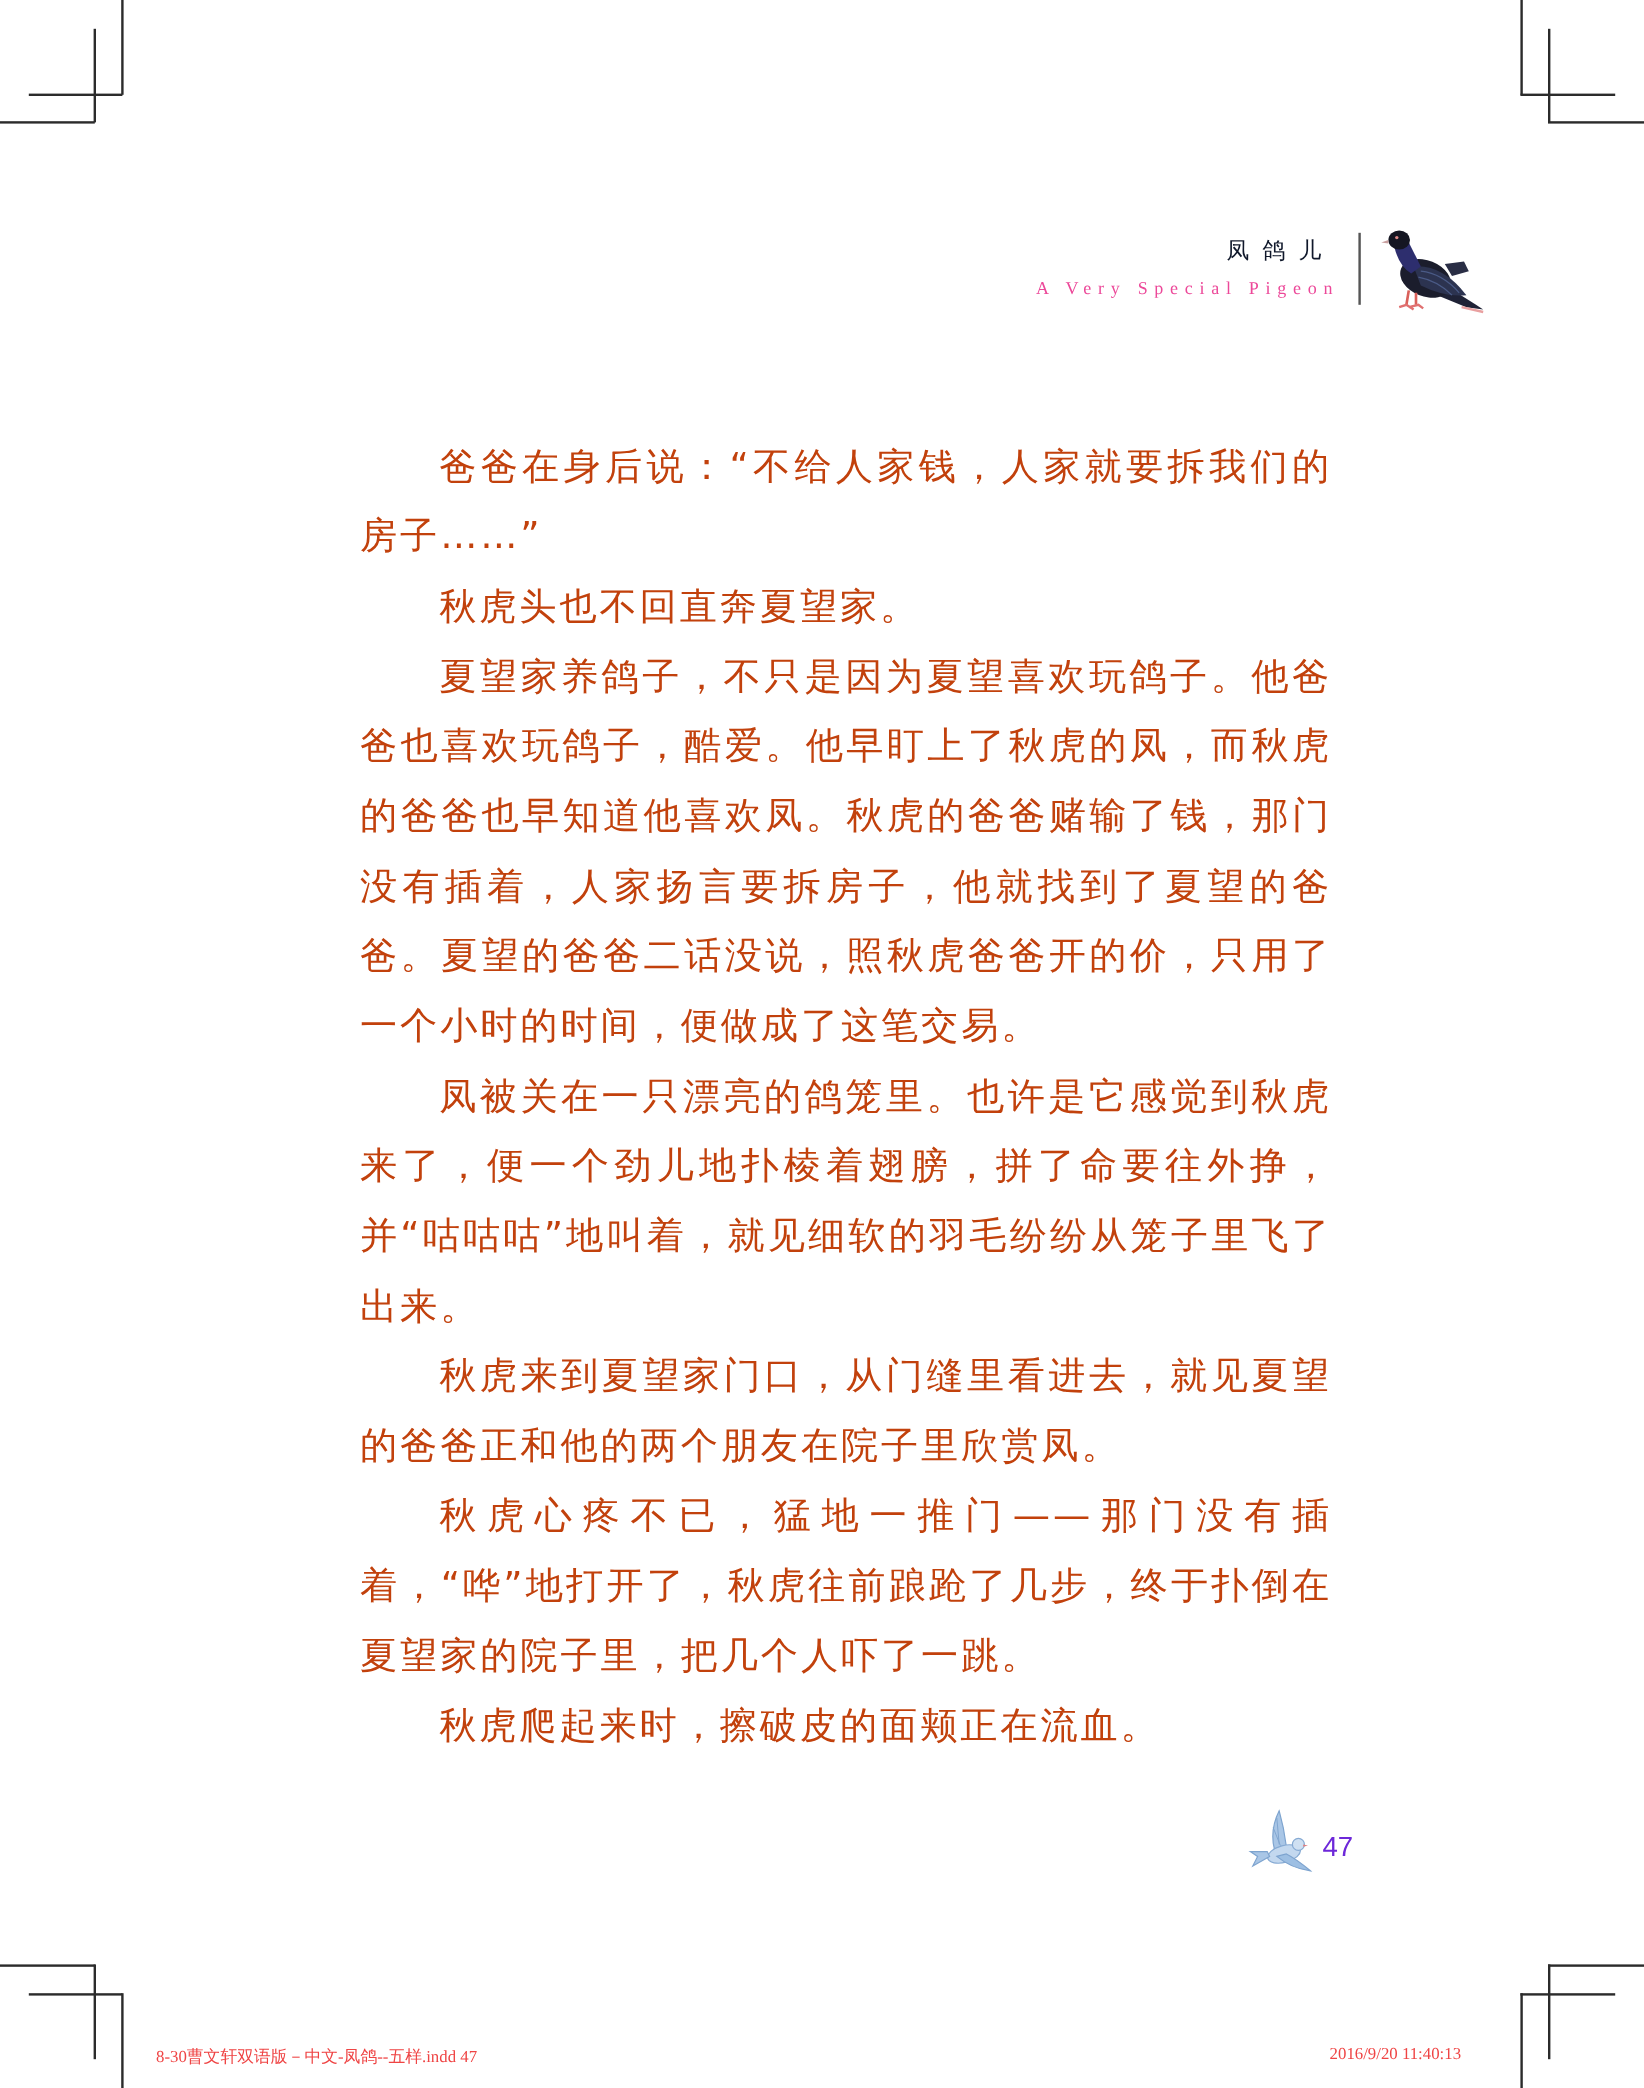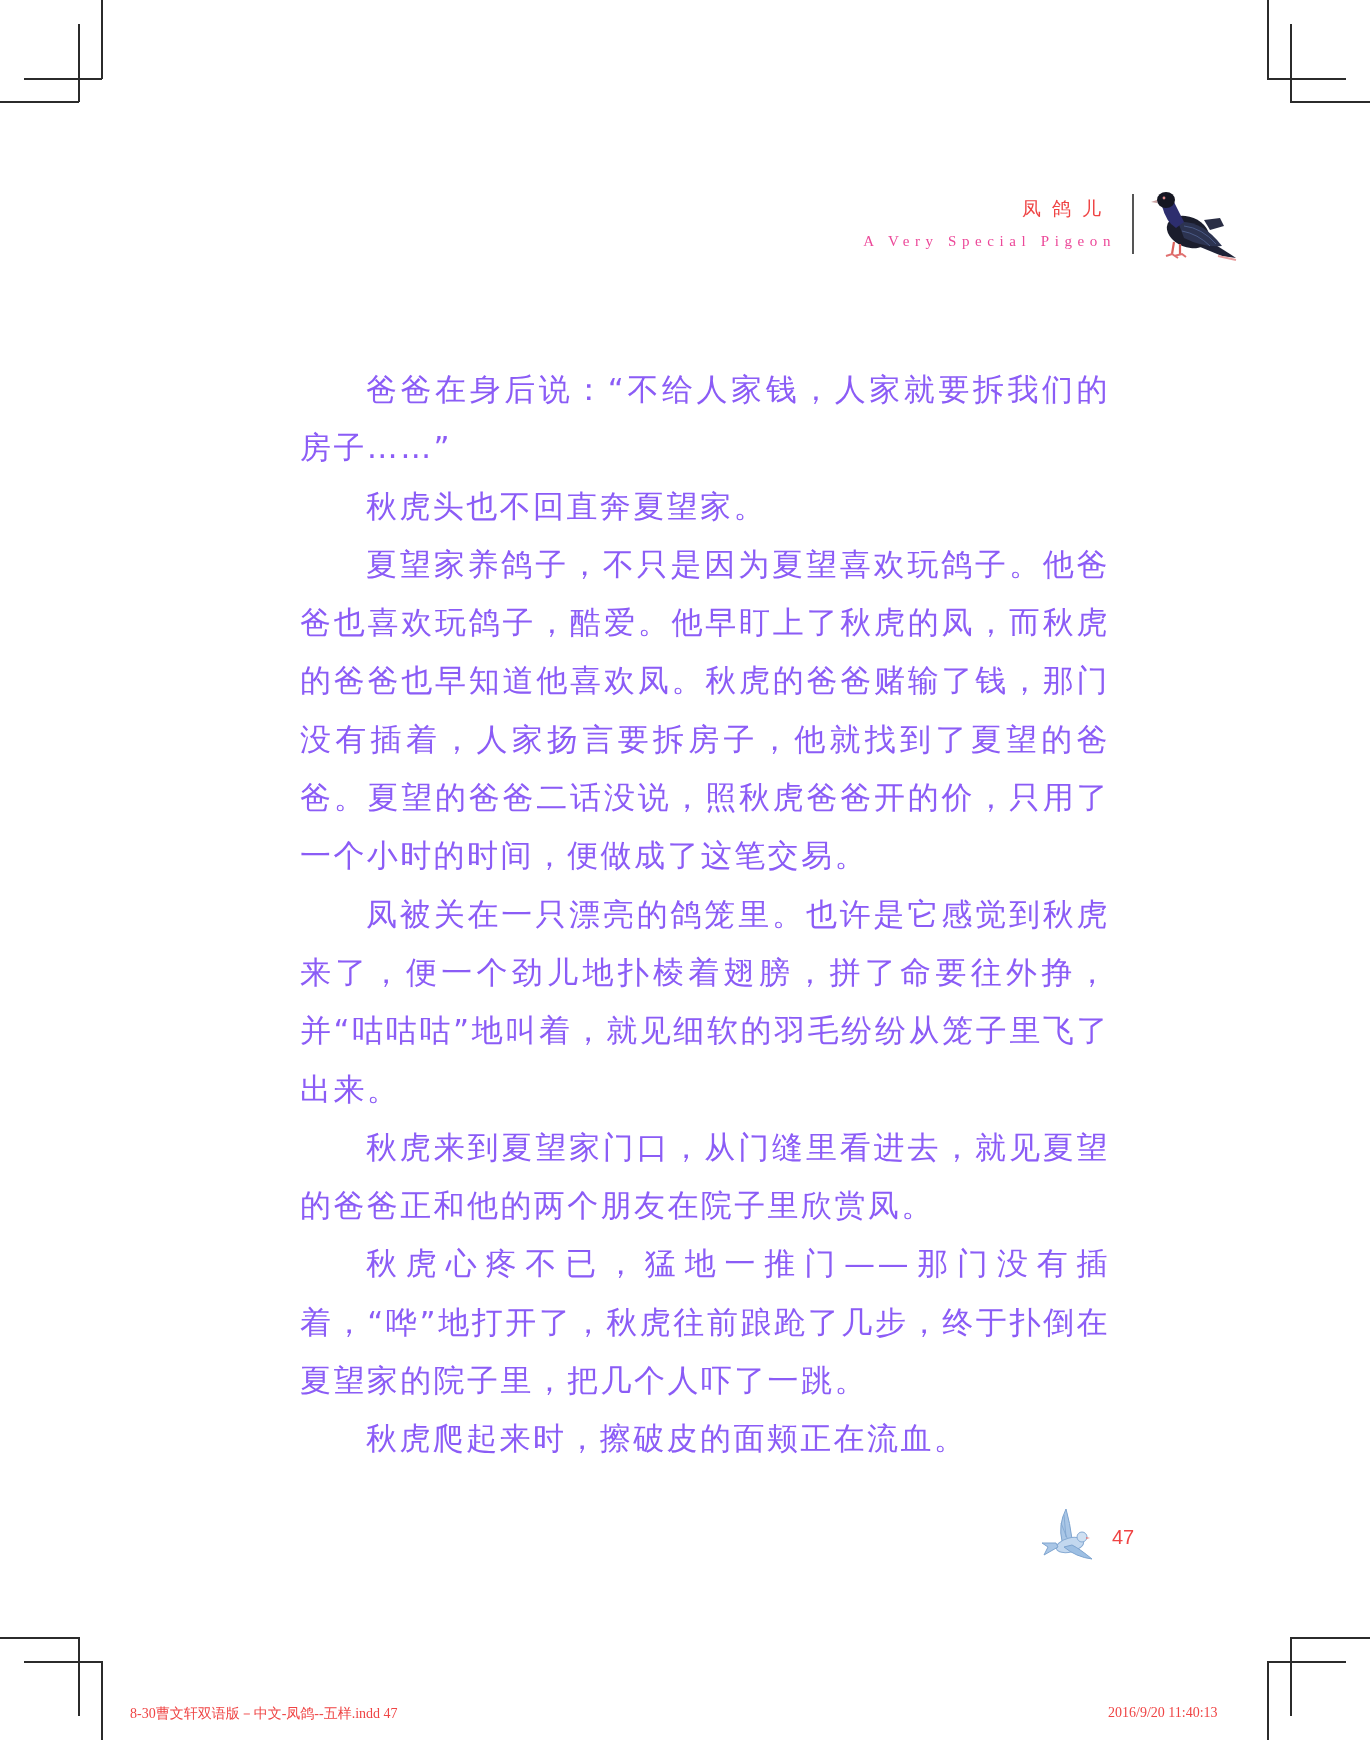--- a/index.html
+++ b/index.html
@@ -28,21 +28,21 @@
       top: 0;
       width: 1370px;
       height: 280px;
     }
     .rh-title {
       position: absolute;
       right: 258px;
       top: 196px;
       font-size: 19px;
       letter-spacing: 11px;
-      color: #ef4444;
+      color: #0f172a;
       font-family: "DejaVu Serif", serif;
     }
     .rh-subtitle {
       position: absolute;
       right: 254px;
       top: 233px;
       font-size: 15px;
       letter-spacing: 5.6px;
       color: #ec4899;
       font-family: "Liberation Serif", serif;
@@ -64,21 +64,21 @@
     }
 
     .body-text {
       position: absolute;
       left: 300px;
       top: 360px;
       width: 810px;
       font-family: "DejaVu Sans", sans-serif;
       font-size: 31px;
       line-height: 58.3px;
-      color: #8b5cf6;
+      color: #c2410c;
       letter-spacing: 2.4px;
     }
     .para {
       margin: 0;
       text-indent: 66px;
       text-align: justify;
     }
 
     .folio {
       position: absolute;
@@ -92,23 +92,22 @@
       left: 0;
       top: 0;
       width: 62px;
       height: 58px;
     }
     .folio-number {
       position: absolute;
       left: 62px;
       top: 21px;
       font-family: "Liberation Sans", sans-serif;
-      font-size: 20px;
-      color: #ef4444;
-      margin-left: 10px;
+      font-size: 23px;
+      color: #6d28d9;
     }
 
     .slug {
       position: absolute;
       top: 1705px;
       font-family: "Liberation Serif", serif;
       font-size: 14px;
       color: #ef4444;
     }
     .slug-left { left: 130px; }

